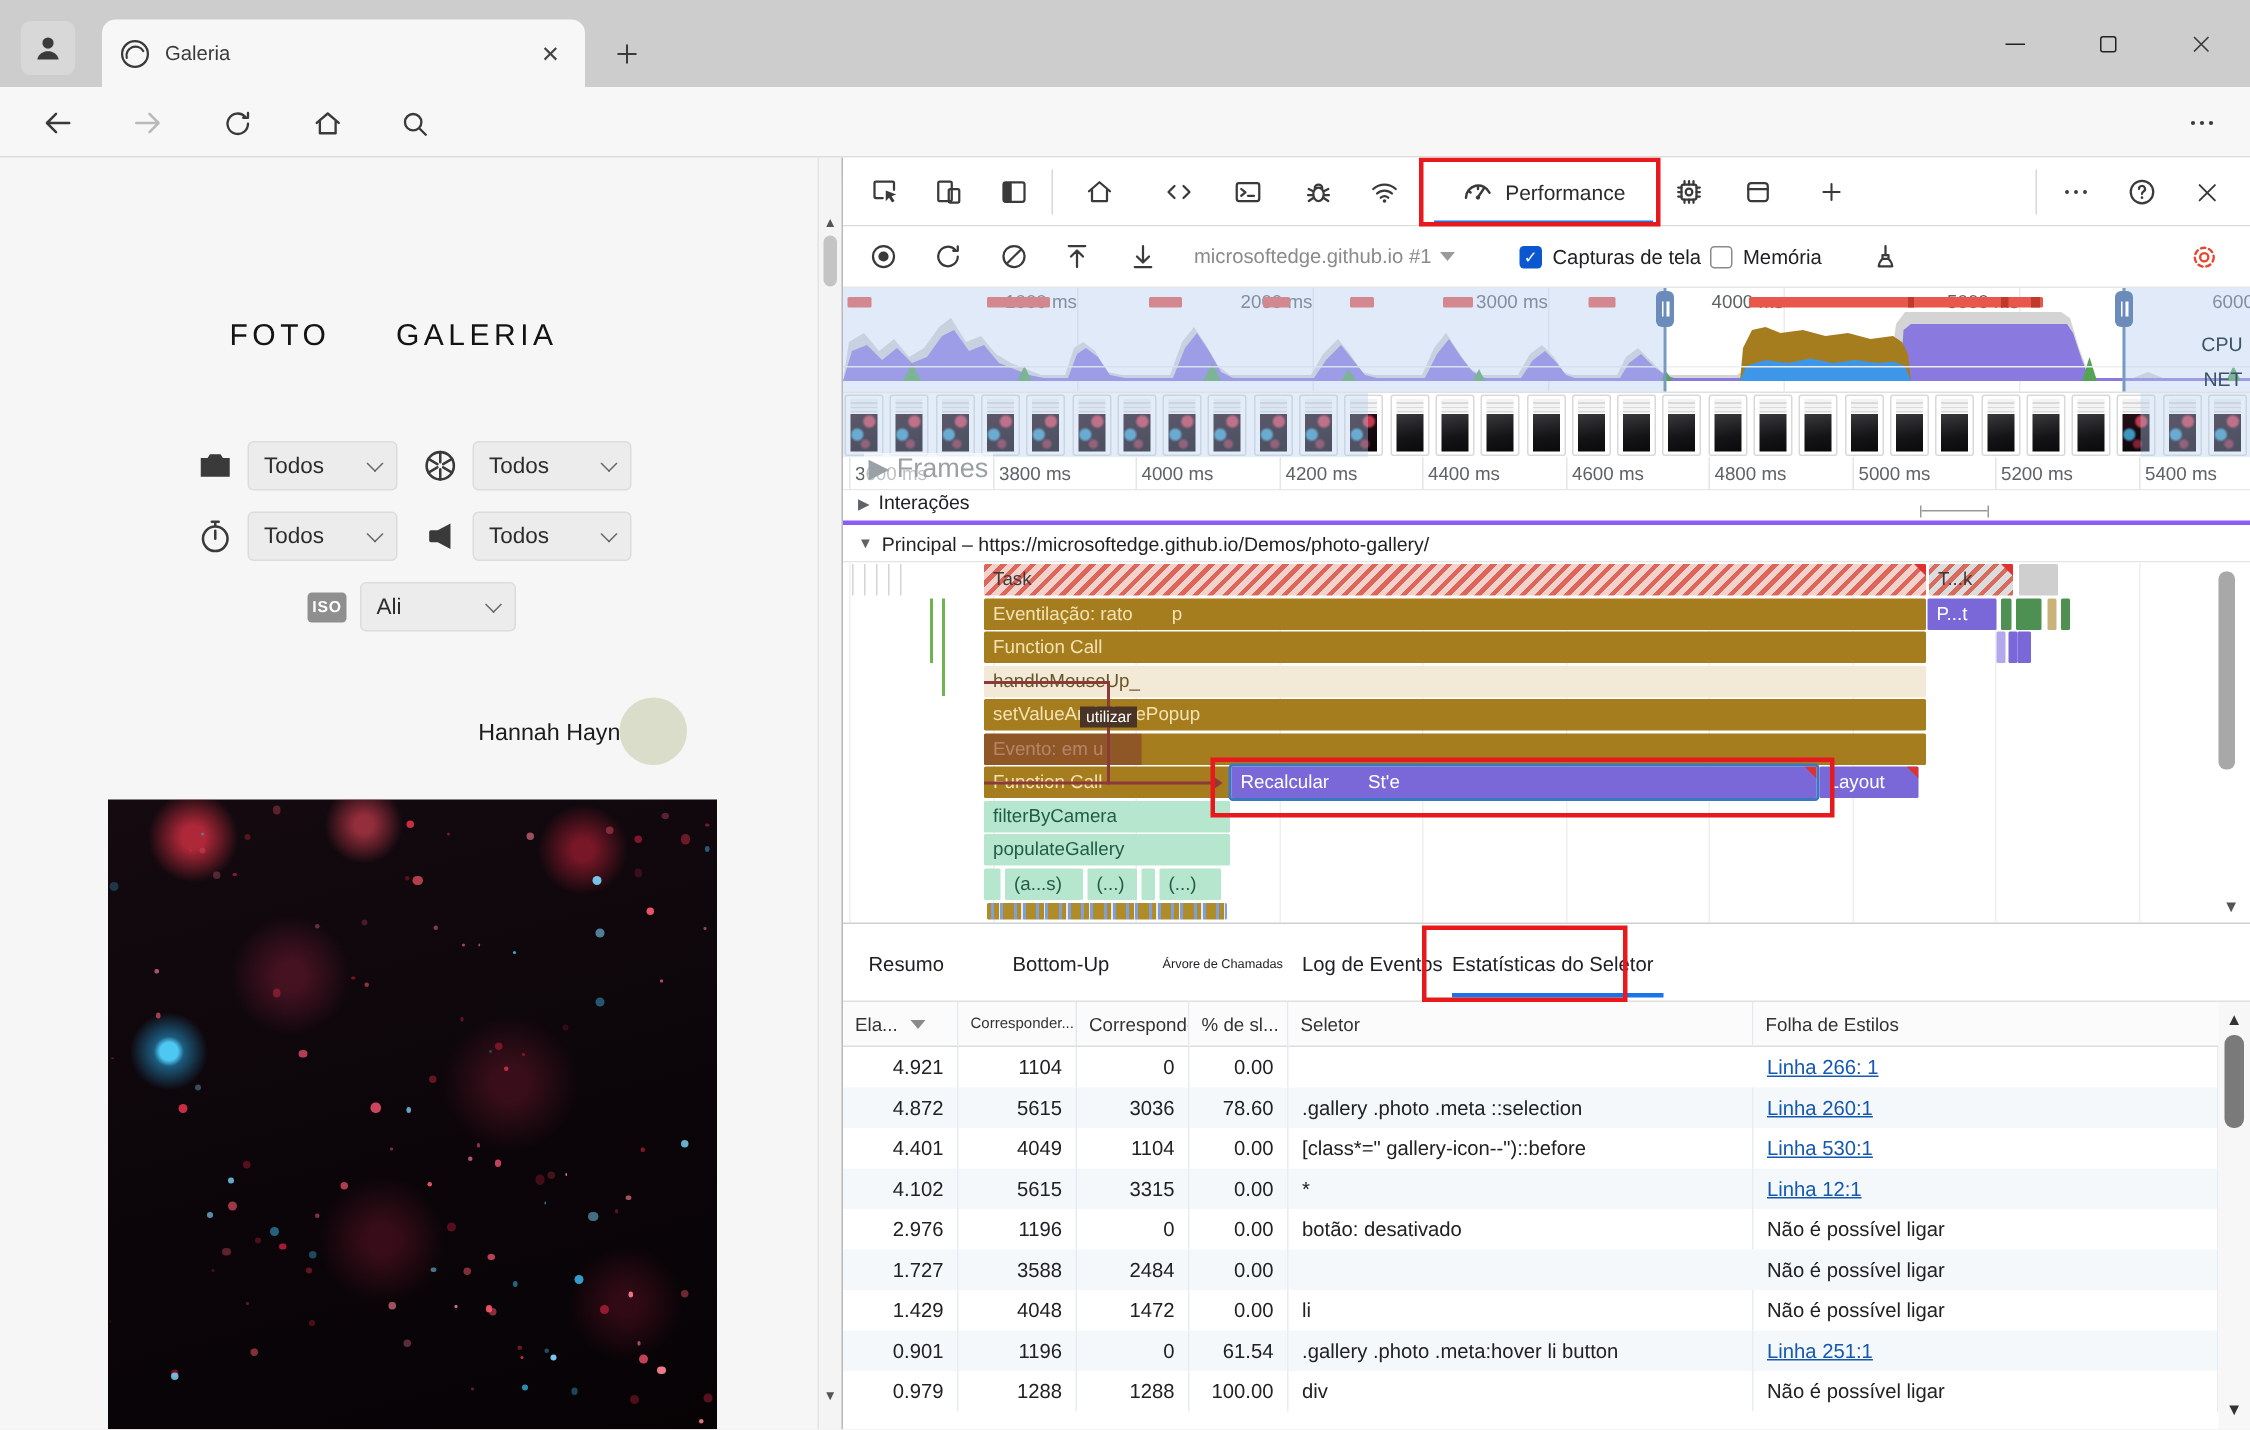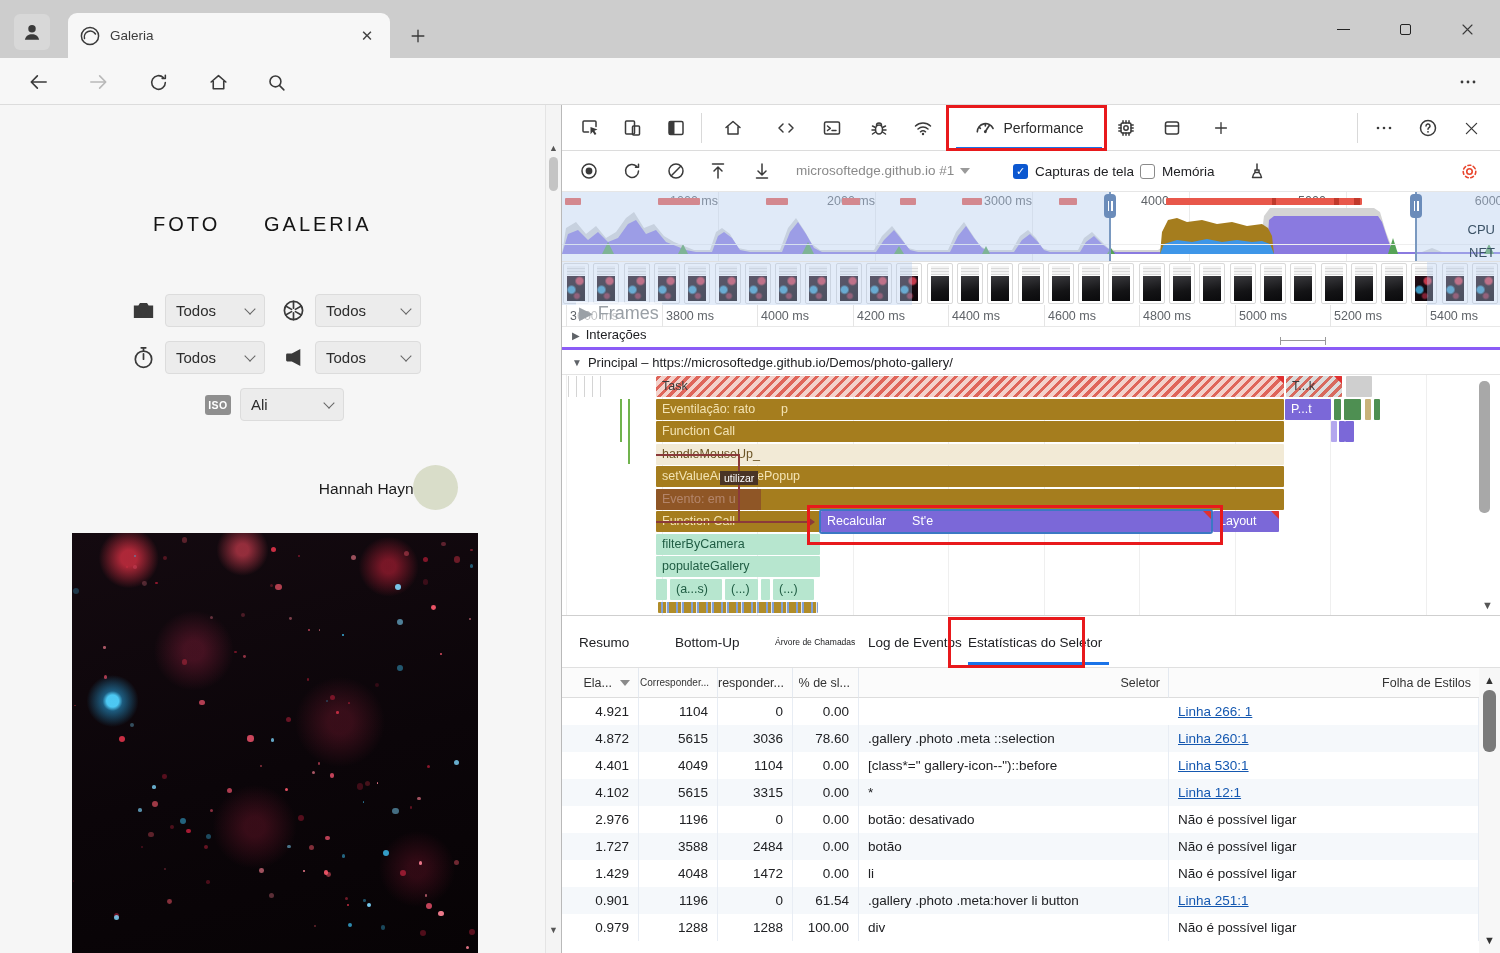--- a/index.html
+++ b/index.html
@@ -131,21 +131,21 @@
   .tri { position:absolute; font-size:11px; color:#555; }
 
   
   #bottom-tabs { position:absolute; left:0; top:510px; width:939px; height:53px; background:#fff; border-top:1px solid #cfcfcf; border-bottom:1px solid #e0e0e0; }
   .btab { position:absolute; top:0; height:52px; display:flex; align-items:center; font-size:13.5px; color:#202124; white-space:nowrap; }
   .btab.small { font-size:8.5px; }
   #active-underline { position:absolute; top:46px; height:3px; background:#1a73e8; }
 
   
   #seltable { position:absolute; left:0; top:563px; width:939px; height:285px; background:#fff; }
-  .th { position:absolute; top:0; height:30px; border-bottom:1px solid #ddd; border-right:1px solid #e4e9f0; background:#fbfbfb; font-size:12.5px; color:#333; display:flex; align-items:center; padding:0 8px; white-space:nowrap; overflow:hidden;justify-content:flex-end; }
+  .th { position:absolute; top:0; height:30px; border-bottom:1px solid #ddd; border-right:1px solid #e4e9f0; background:#fbfbfb; font-size:12.5px; color:#333; display:flex; align-items:center; padding:0 8px; white-space:nowrap; overflow:hidden; }
   .th.smalltxt { font-size:10px; }
   .sort { width:0; height:0; border-left:5px solid transparent; border-right:5px solid transparent; border-top:6px solid #8a8a8a; margin-left:8px; }
   .trow { position:absolute; left:0; width:917px; height:27px; }
   .trow.alt { background:#f5f8fb; }
   .td { position:absolute; top:0; height:27px; line-height:27px; font-size:13.5px; color:#202124; padding:0 9px; border-right:1px solid #e8edf4; white-space:nowrap; overflow:hidden; }
   .td.num { text-align:right; }
   .td a { color:#1558b0; }
   #tbl-scroll { position:absolute; left:917px; top:0; width:22px; height:285px; background:#f7f7f7; }
   #tbl-thumb { position:absolute; left:4px; top:22px; width:13px; height:62px; background:#7a7a7a; border-radius:6px; }
 
@@ -901,21 +901,20 @@
             <div class="td num" style="left: 156px; width: 75px;">0</div>
             <div class="td num" style="left: 231px; width: 66px;">0.00</div>
             <div class="td" style="left: 297px; width: 310px;">botão: desativado</div>
             <div class="td" style="left: 607px; width: 310px;">Não é possível ligar</div>
           </div>
           <div class="trow alt" style="top: 165px;">
             <div class="td num" style="left: 0px; width: 77px;">1.727</div>
             <div class="td num" style="left: 77px; width: 79px;">3588</div>
             <div class="td num" style="left: 156px; width: 75px;">2484</div>
             <div class="td num" style="left: 231px; width: 66px;">0.00</div>
-            <div class="td" style="left: 297px; width: 310px;">botão</div>
             <div class="td" style="left: 607px; width: 310px;">Não é possível ligar</div>
           </div>
           <div class="trow" style="top: 192px;">
             <div class="td num" style="left: 0px; width: 77px;">1.429</div>
             <div class="td num" style="left: 77px; width: 79px;">4048</div>
             <div class="td num" style="left: 156px; width: 75px;">1472</div>
             <div class="td num" style="left: 231px; width: 66px;">0.00</div>
             <div class="td" style="left: 297px; width: 310px;">li</div>
             <div class="td" style="left: 607px; width: 310px;">Não é possível ligar</div>
           </div>

